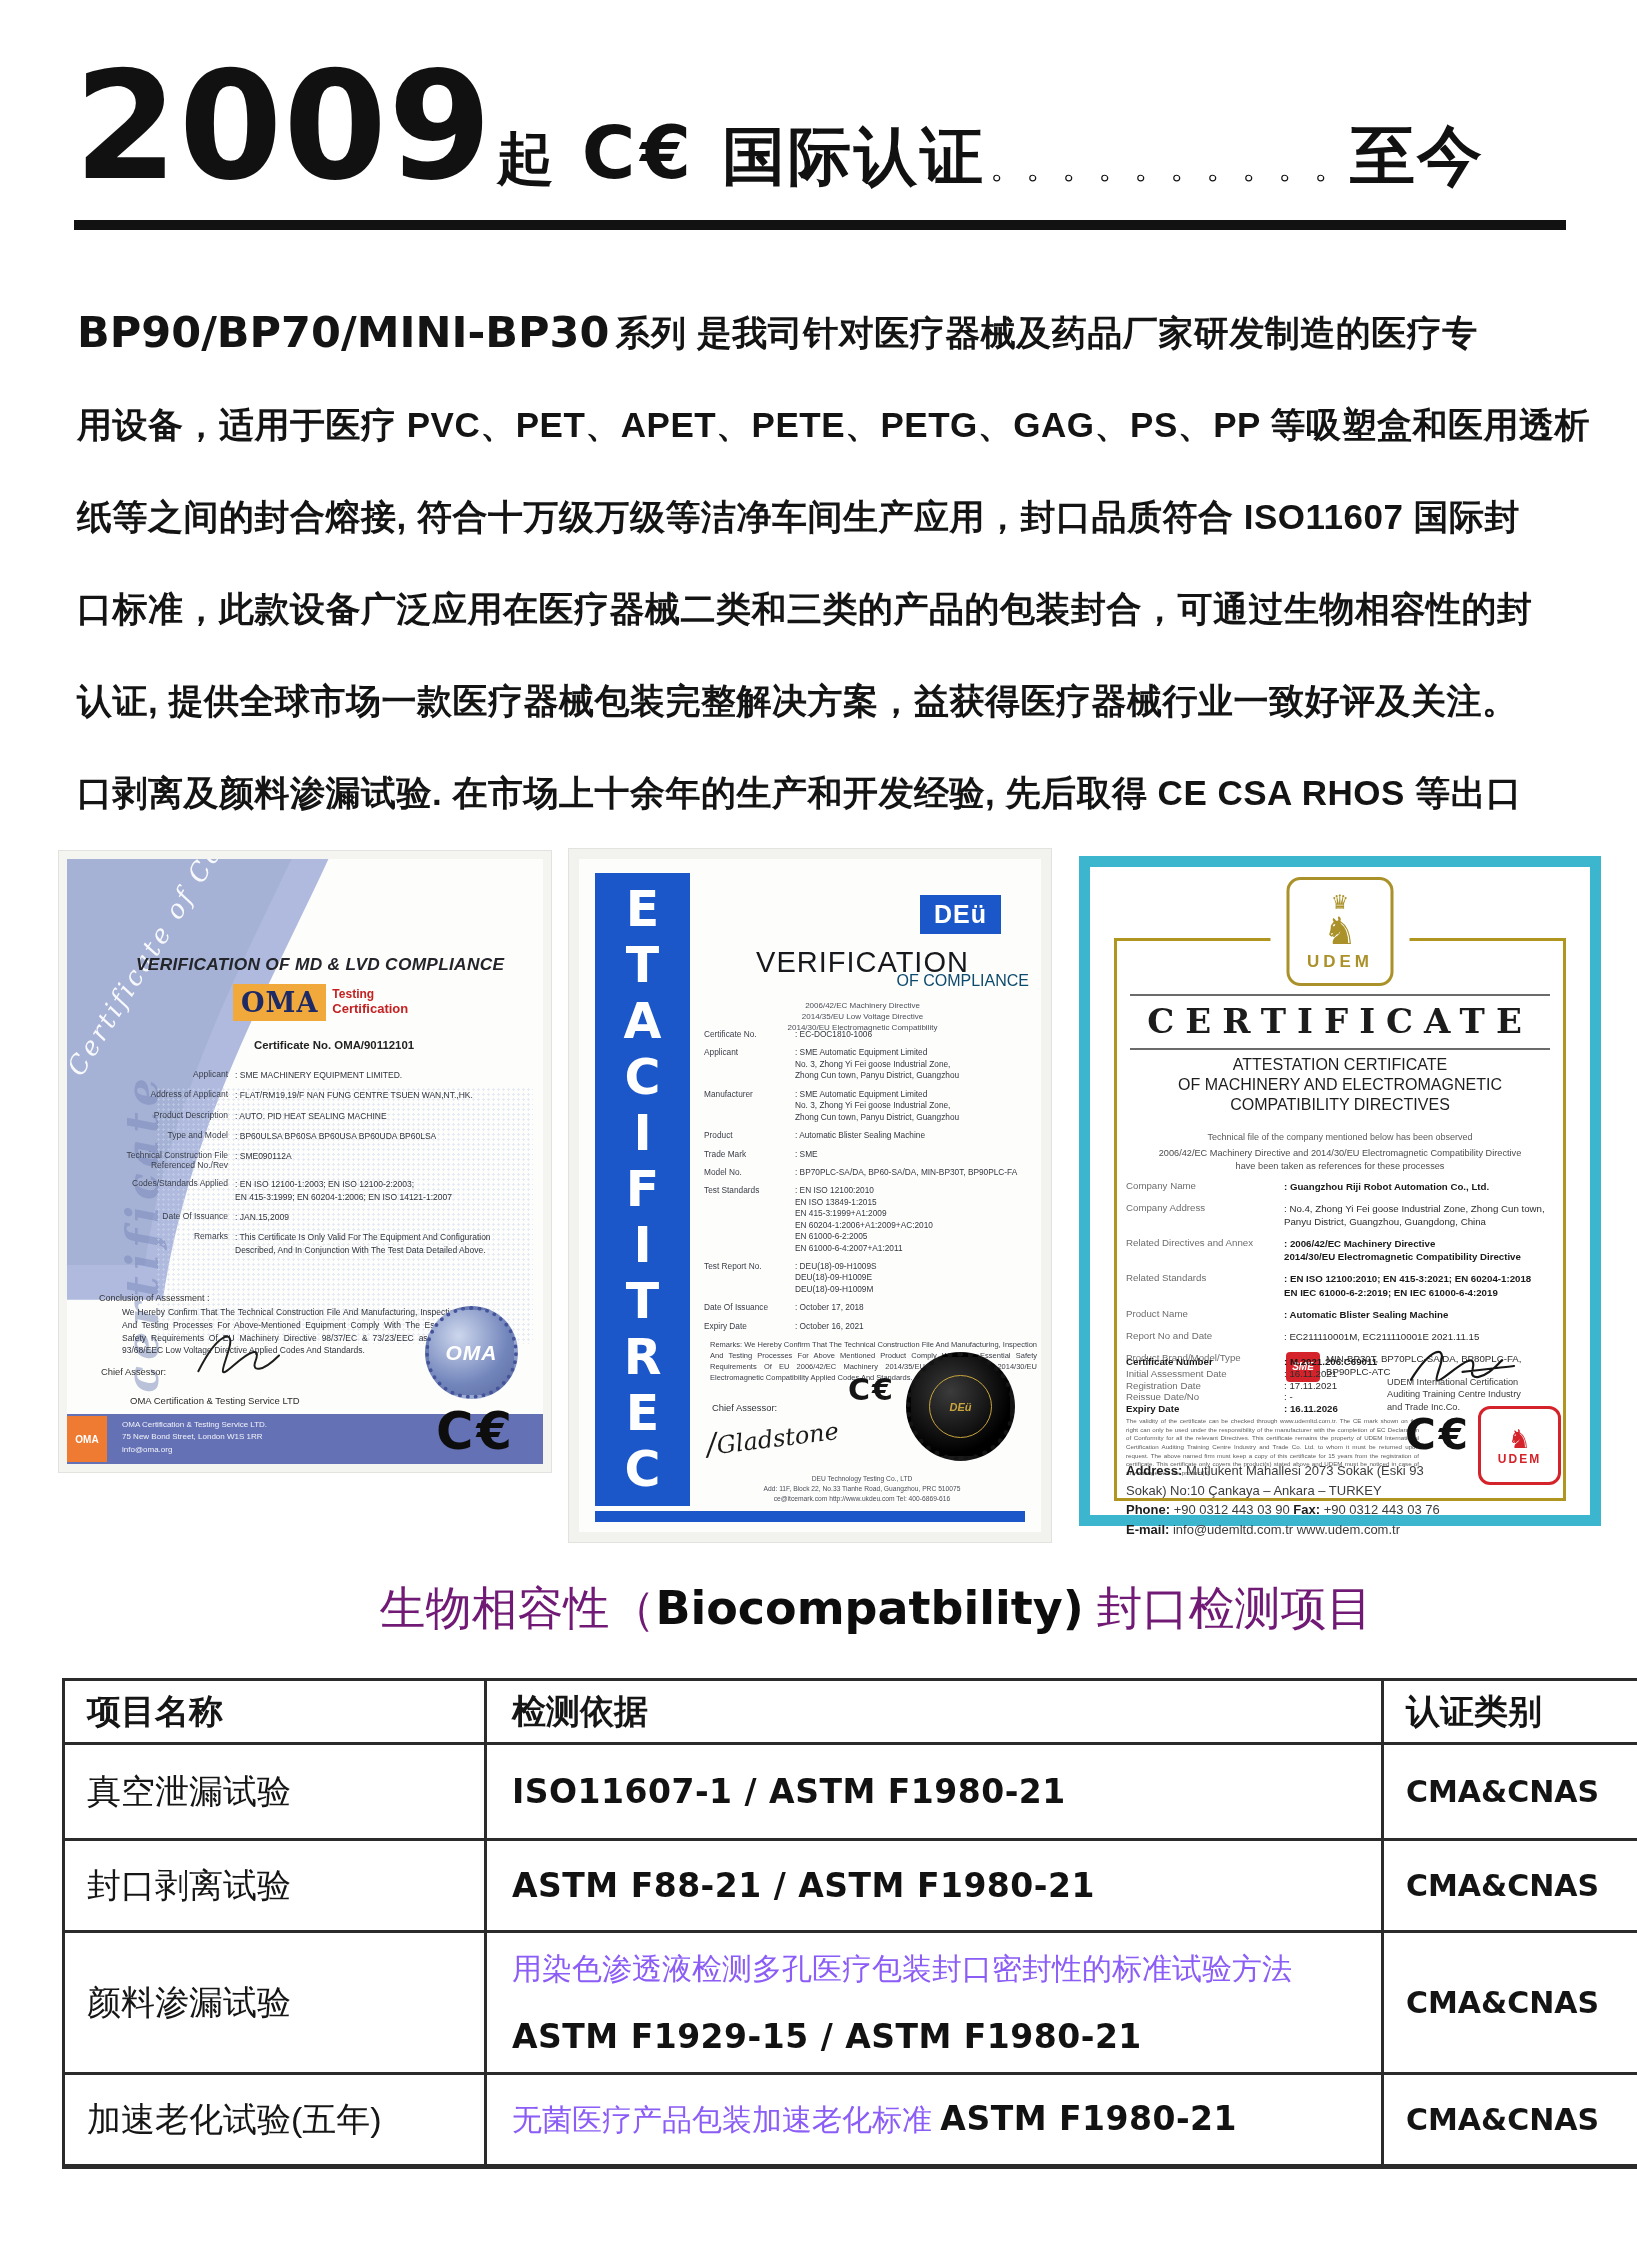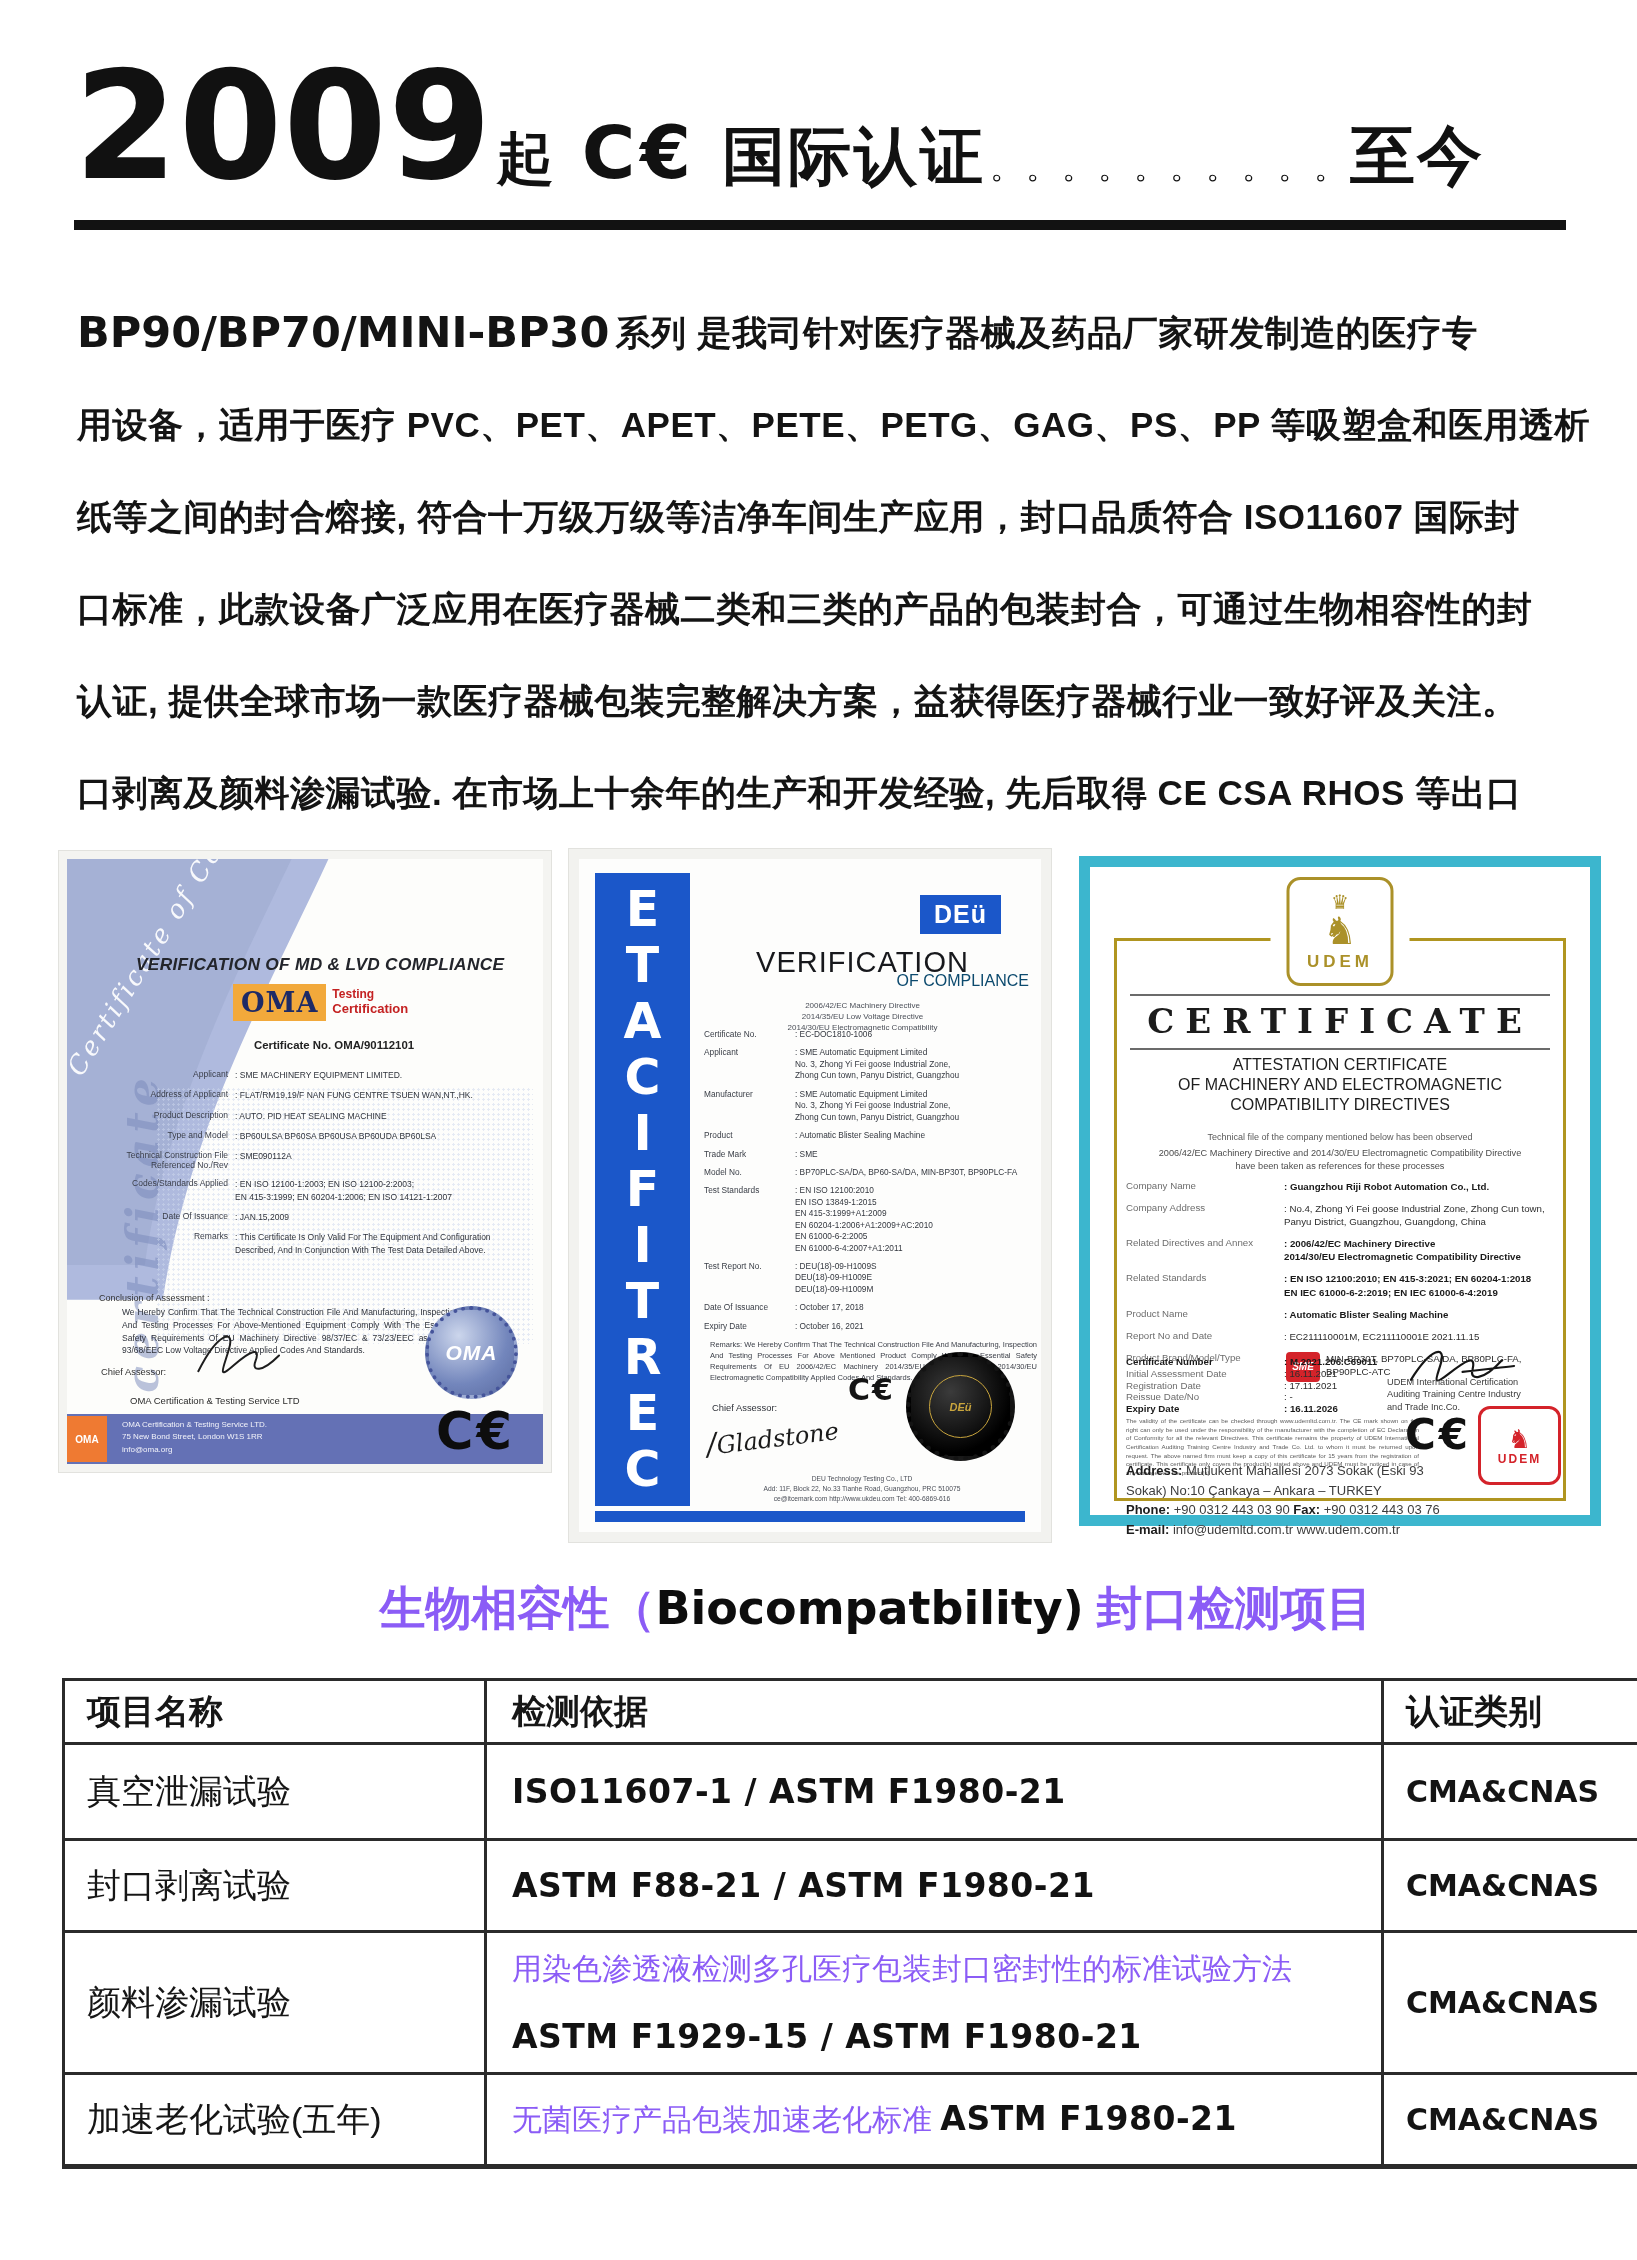--- a/index.html
+++ b/index.html
@@ -139,21 +139,21 @@
   .c3-ce{position:absolute;left:315px;top:543px;font-size:42px;font-weight:bold;letter-spacing:3px;color:#111;
       font-family:"DejaVu Sans",sans-serif;}
   .c3-red{position:absolute;left:388px;top:539px;width:77px;height:73px;border:3px solid #d4232a;border-radius:12px;
       display:flex;flex-direction:column;align-items:center;justify-content:center;color:#d4232a;background:#fff;}
   .c3-red .lion{font-size:26px;line-height:1;font-family:"DejaVu Sans",sans-serif;}
   .c3-red .nm{font-size:12px;font-weight:bold;letter-spacing:2px;}
 
   
   .tbl-title{position:absolute;left:0;top:1578px;width:100%;text-align:center;transform:translateX(57px);
       font-size:46px;white-space:nowrap;}
-  .tbl-title .zh{font-weight:700;color:#8b5cf6;}
+  .tbl-title .zh{font-weight:400;color:#701a75;}
   .tbl-title .en{font-weight:800;font-family:"DejaVu Sans",sans-serif;color:#0d0d0d;}
   table.spec{position:absolute;left:62px;top:1678px;width:1522px;border-collapse:collapse;table-layout:fixed;}
   table.spec td{border:3px solid #2b2b2b;vertical-align:middle;}
   table.spec tr.hdr-row td{height:59px;}
   .colw1{width:396px;} .colw2{width:868px;} .colw3{width:257px;}
   td.c-name{padding-left:22px;font-size:34px;font-weight:500;color:#161616;}
   td.c-name.hd{font-weight:bold;}
   td.c-basis{padding-left:25px;}
   td.c-basis .bold-std{font-size:33px;font-weight:bold;color:#121212;font-family:"DejaVu Sans",sans-serif;letter-spacing:0.5px;}
   td.c-basis .desc{font-size:30px;font-weight:500;color:#8b5cf6;}

